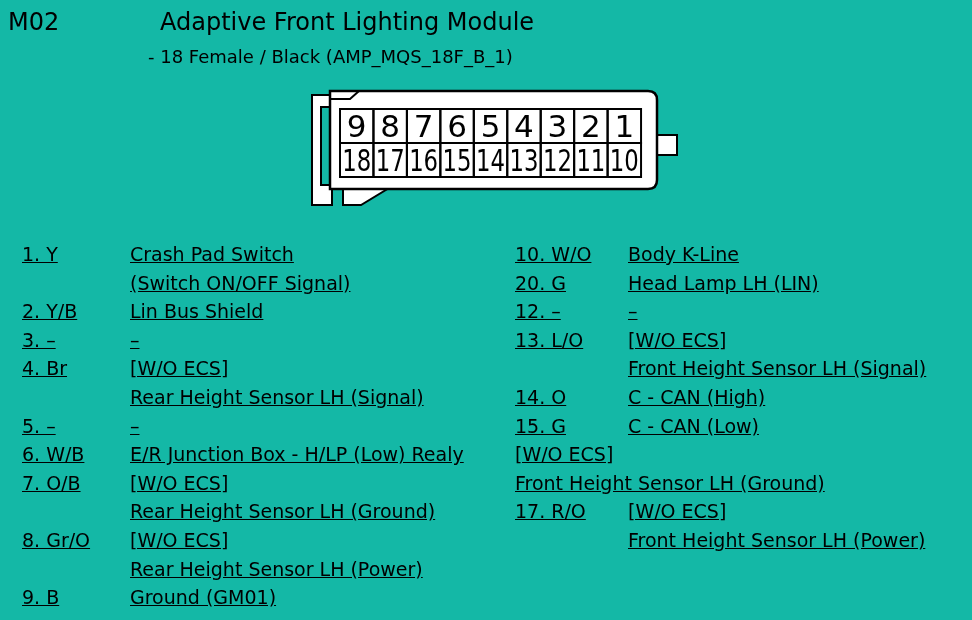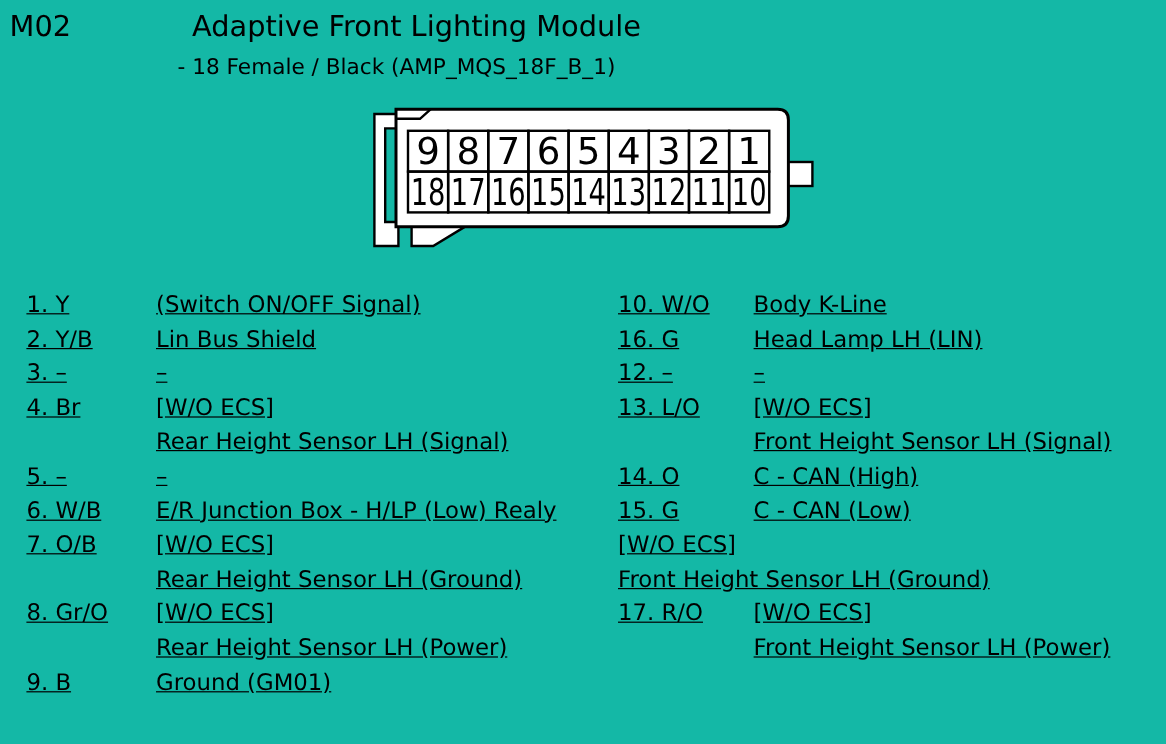--- a/index.html
+++ b/index.html
@@ -81,20 +81,21 @@
         <text x="285.88" y="83" text-anchor="middle" textLength="29" lengthAdjust="spacingAndGlyphs">11</text>
         <rect x="302.60" y="55" width="33.45" height="34" fill="none" stroke="#000" stroke-width="2"></rect>
         <text x="319.33" y="83" text-anchor="middle" textLength="29" lengthAdjust="spacingAndGlyphs">10</text>
       </g>
   </svg>
 
   <div class="pins" id="pins-left">
       <div class="pin-row">
         <div class="pin-cell">1. Y</div>
         <div class="pin-desc">
+          <div class="desc-line">Crash Pad Switch</div>
           <div class="desc-line">(Switch ON/OFF Signal)</div>
         </div>
       </div>
       <div class="pin-row">
         <div class="pin-cell">2. Y/B</div>
         <div class="pin-desc">
           <div class="desc-line">Lin Bus Shield</div>
         </div>
       </div>
       <div class="pin-row">
@@ -144,21 +145,21 @@
       </div>
     </div>
   <div class="pins" id="pins-right">
       <div class="pin-row">
         <div class="pin-cell">10. W/O</div>
         <div class="pin-desc">
           <div class="desc-line">Body K-Line</div>
         </div>
       </div>
       <div class="pin-row">
-        <div class="pin-cell">16. G</div>
+        <div class="pin-cell">20. G</div>
         <div class="pin-desc">
           <div class="desc-line">Head Lamp LH (LIN)</div>
         </div>
       </div>
       <div class="pin-row">
         <div class="pin-cell">12. –</div>
         <div class="pin-desc">
           <div class="desc-line">–</div>
         </div>
       </div>

